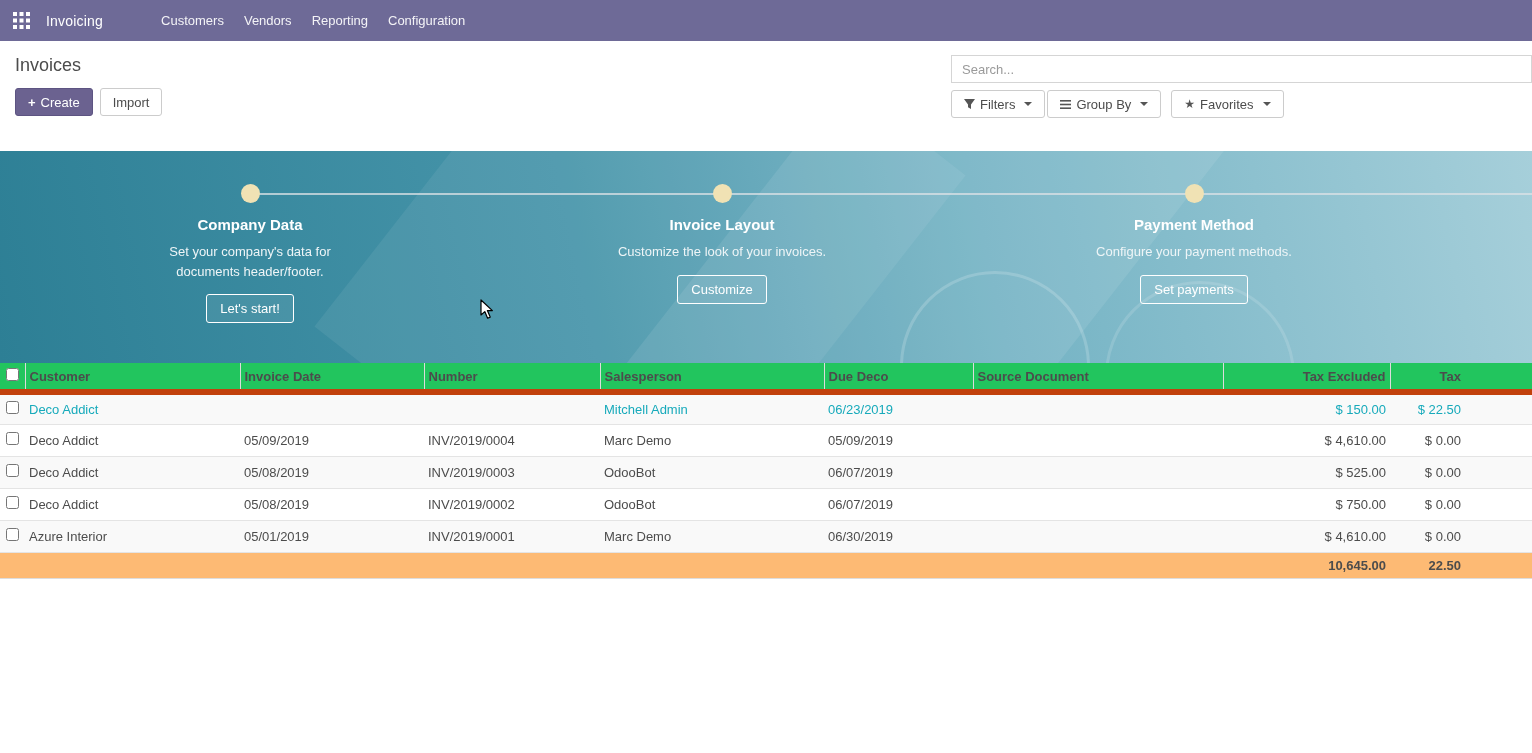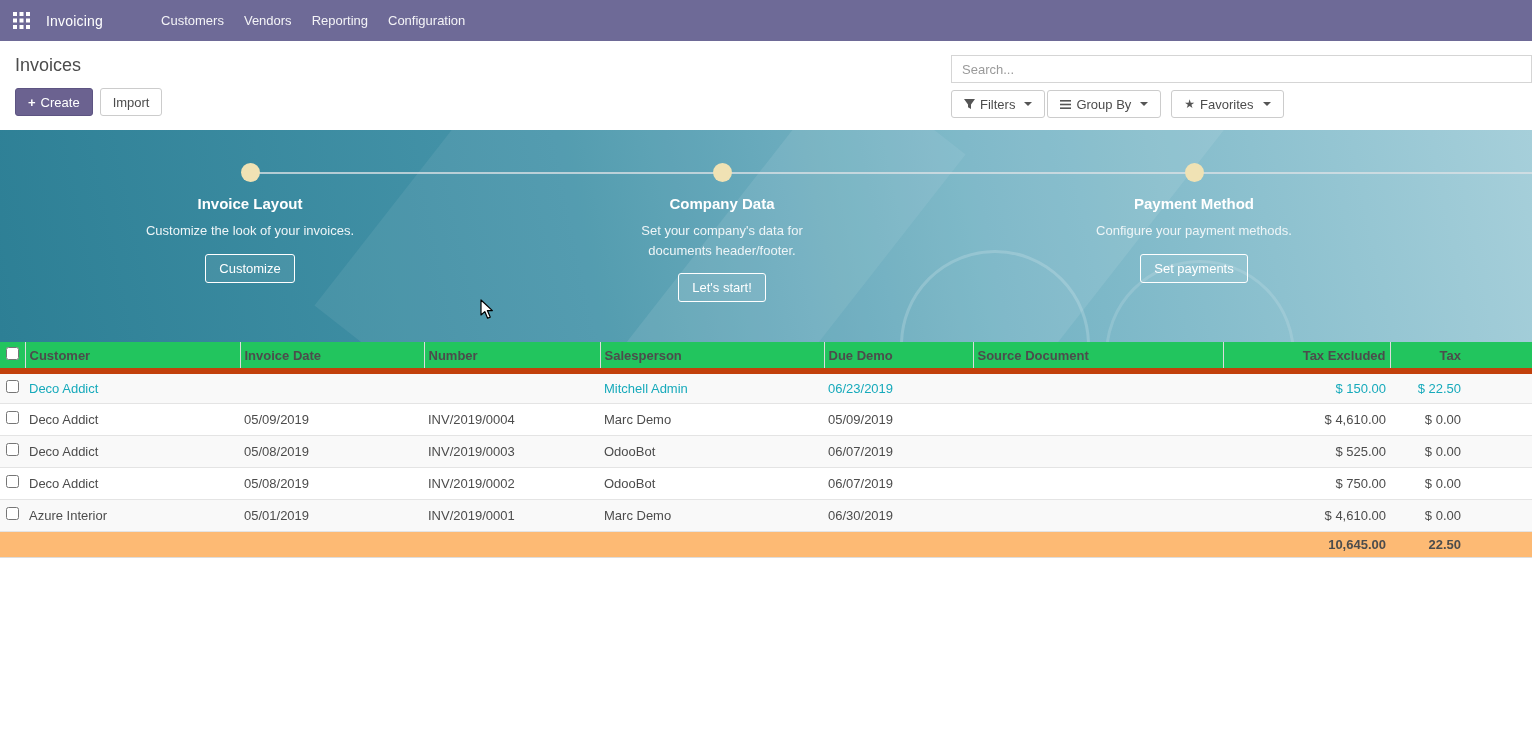--- a/index.html
+++ b/index.html
@@ -15,21 +15,21 @@
     background:#fff;font-family:"Liberation Sans",sans-serif;position:relative;}
 
   
   .navbar{height:41px;background:var(--navbar-bg);display:flex;align-items:center;color:#fff;}
   .apps-icon{margin-left:13px;width:17px;height:17px;display:inline-flex;cursor:pointer;}
   .brand{margin-left:16px;font-size:14px;font-weight:500;letter-spacing:.2px;cursor:pointer;}
   .nav-menu{display:flex;margin-left:48px;height:41px;align-items:center;}
   .nav-item{padding:0 10px;font-size:13px;color:rgba(255,255,255,.92);line-height:41px;cursor:pointer;}
 
   
-  .control-panel{display:flex;justify-content:space-between;height:89px;background:#fff;}
+  .control-panel{display:flex;justify-content:space-between;height:110px;background:#fff;}
   .cp-left{padding:14px 0 0 15px;}
   .cp-title{font-size:18px;color:#4c4c4c;}
   .cp-buttons{margin-top:12px;display:flex;gap:7px;}
   .btn{font-size:13px;height:28px;padding:0 12px;border-radius:3px;cursor:pointer;
        display:inline-flex;align-items:center;gap:5px;border:1px solid transparent;}
   .btn-primary{background:var(--primary-button);border-color:#5d5482;color:#fff;}
   .btn-default{background:#fff;border-color:#ccc;color:#4c4c4c;}
   .plus{font-weight:bold;font-size:13px;line-height:1;}
   .cp-right{width:581px;padding-top:14px;}
   .search-box{width:100%;}
@@ -159,29 +159,29 @@
 
 <div class="banner">
   <div class="decor decor-band1"></div>
   <div class="decor decor-band2"></div>
   <div class="decor decor-circle1"></div>
   <div class="decor decor-circle2"></div>
   <div class="ob-line"></div>
   <div class="steps">
     <div class="step">
       <div class="dot"></div>
+      <div class="step-title">Company Data</div>
+      <div class="step-desc">Set your company's data for documents header/footer.</div>
+      <button class="step-btn">Let's start!</button>
+    </div>
+    <div class="step">
+      <div class="dot"></div>
       <div class="step-title">Invoice Layout</div>
       <div class="step-desc">Customize the look of your invoices.</div>
       <button class="step-btn">Customize</button>
-    </div>
-    <div class="step">
-      <div class="dot"></div>
-      <div class="step-title">Company Data</div>
-      <div class="step-desc">Set your company's data for documents header/footer.</div>
-      <button class="step-btn">Let's start!</button>
     </div>
     <div class="step">
       <div class="dot"></div>
       <div class="step-title">Payment Method</div>
       <div class="step-desc">Configure your payment methods.</div>
       <button class="step-btn">Set payments</button>
     </div>
   </div>
 </div>
 
@@ -197,21 +197,21 @@
       <col style="width:167px">
       <col style="width:142px">
   </colgroup>
   <thead>
     <tr>
       <th class="chk-col"><input type="checkbox" style=""></th>
       <th>Customer</th>
       <th>Invoice Date</th>
       <th>Number</th>
       <th>Salesperson</th>
-      <th>Due Demo</th>
+      <th>Due Deco</th>
       <th>Source Document</th>
       <th class="num">Tax Excluded</th>
       <th class="num tax-col">Tax</th>
     </tr>
   </thead>
   <tbody>
     <tr class="draft">
       <td class="chk-col"><input type="checkbox" style=""></td>
       <td>Deco Addict</td>
       <td></td>

